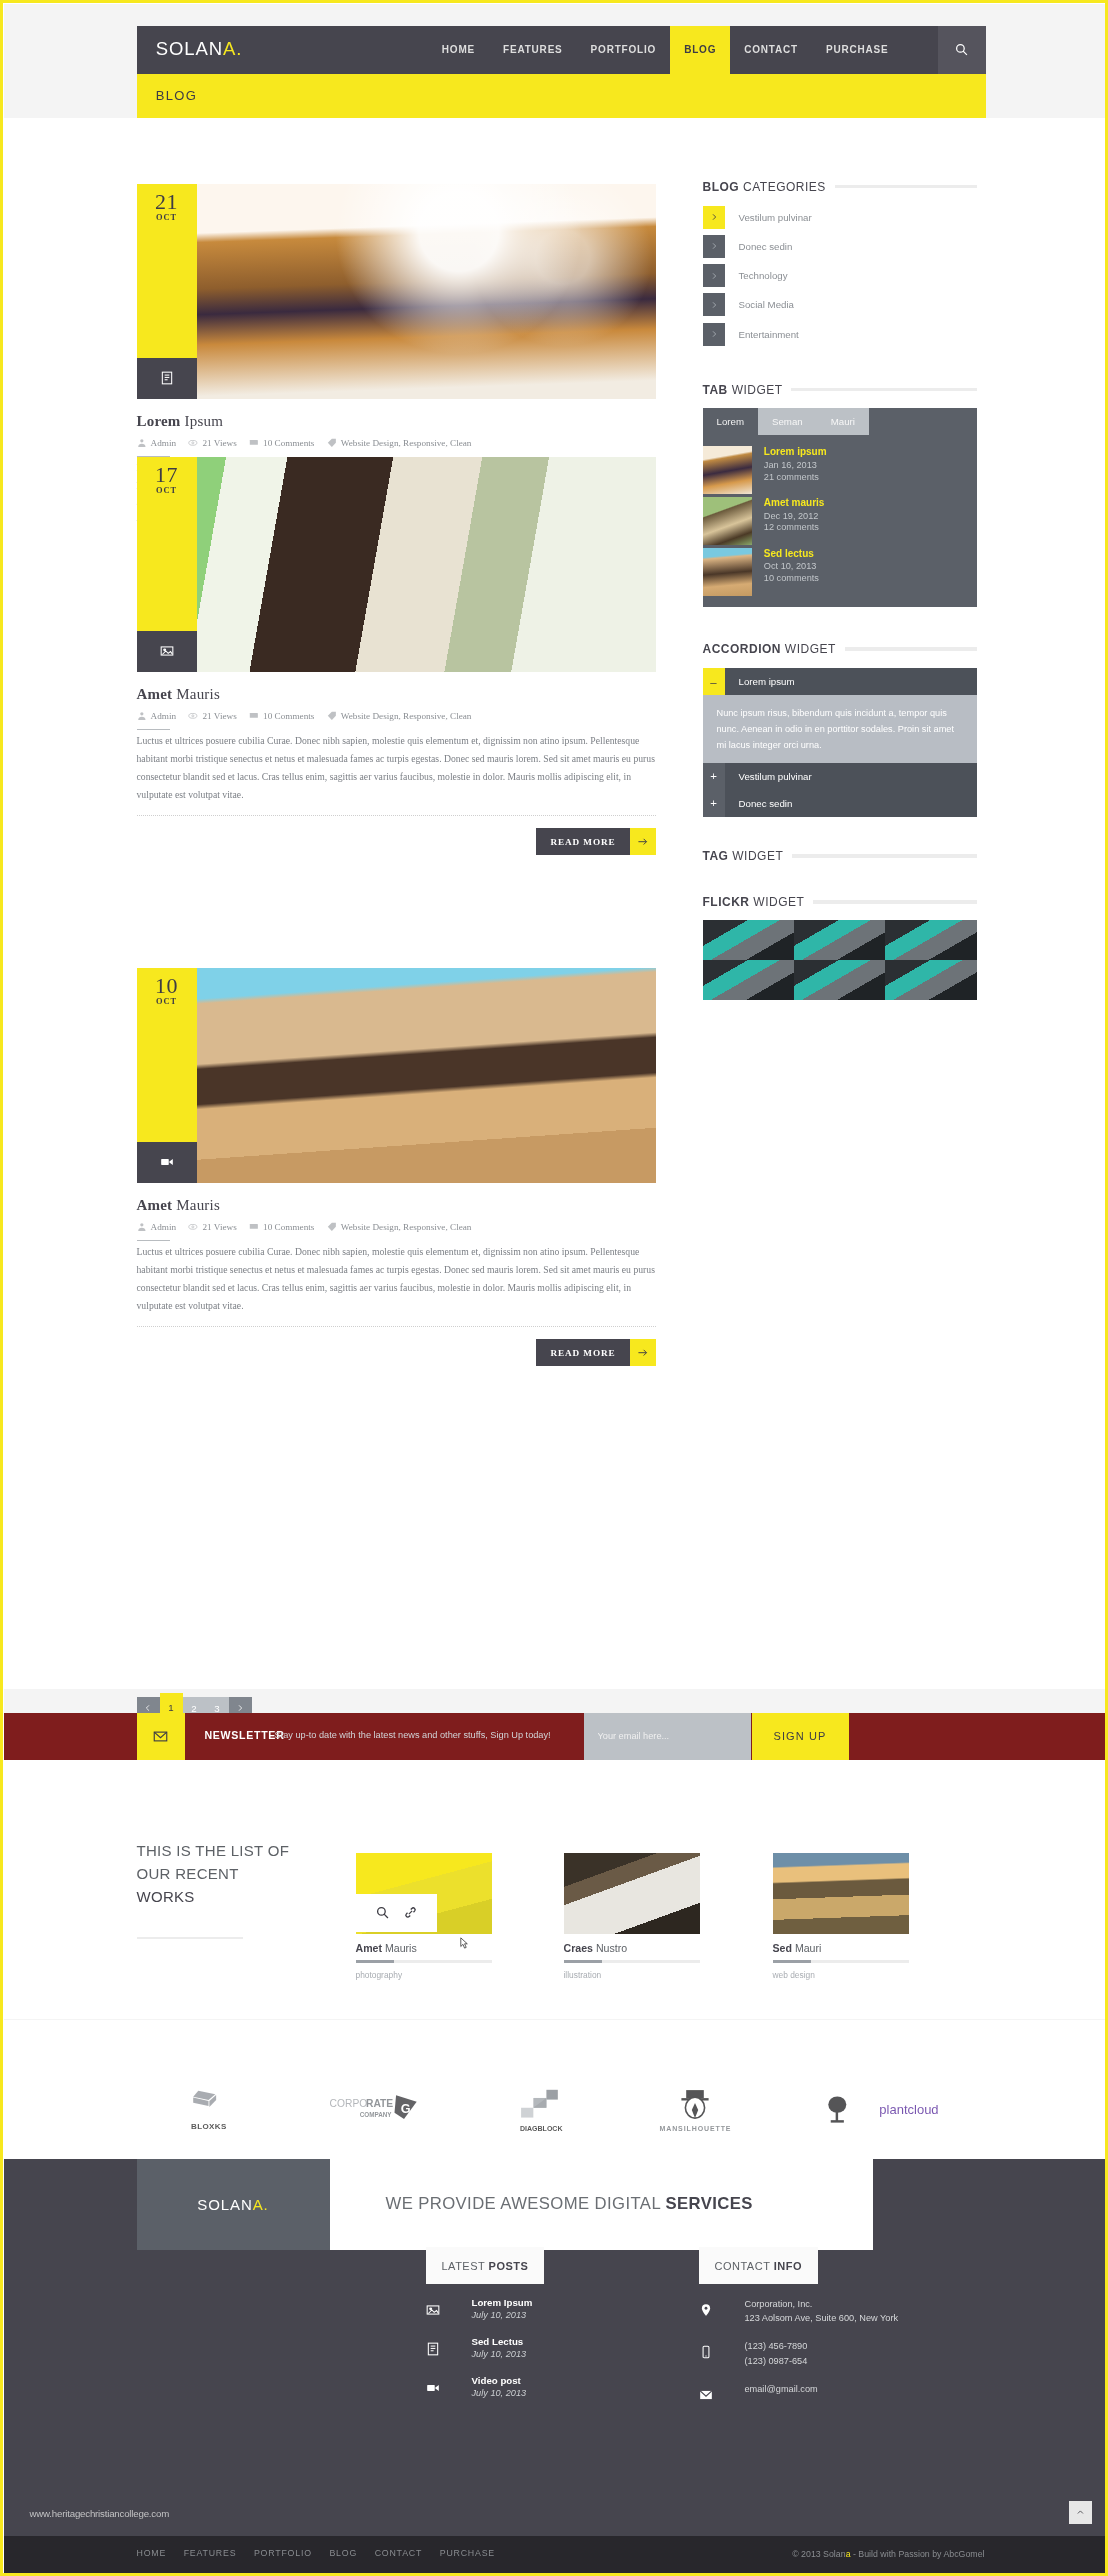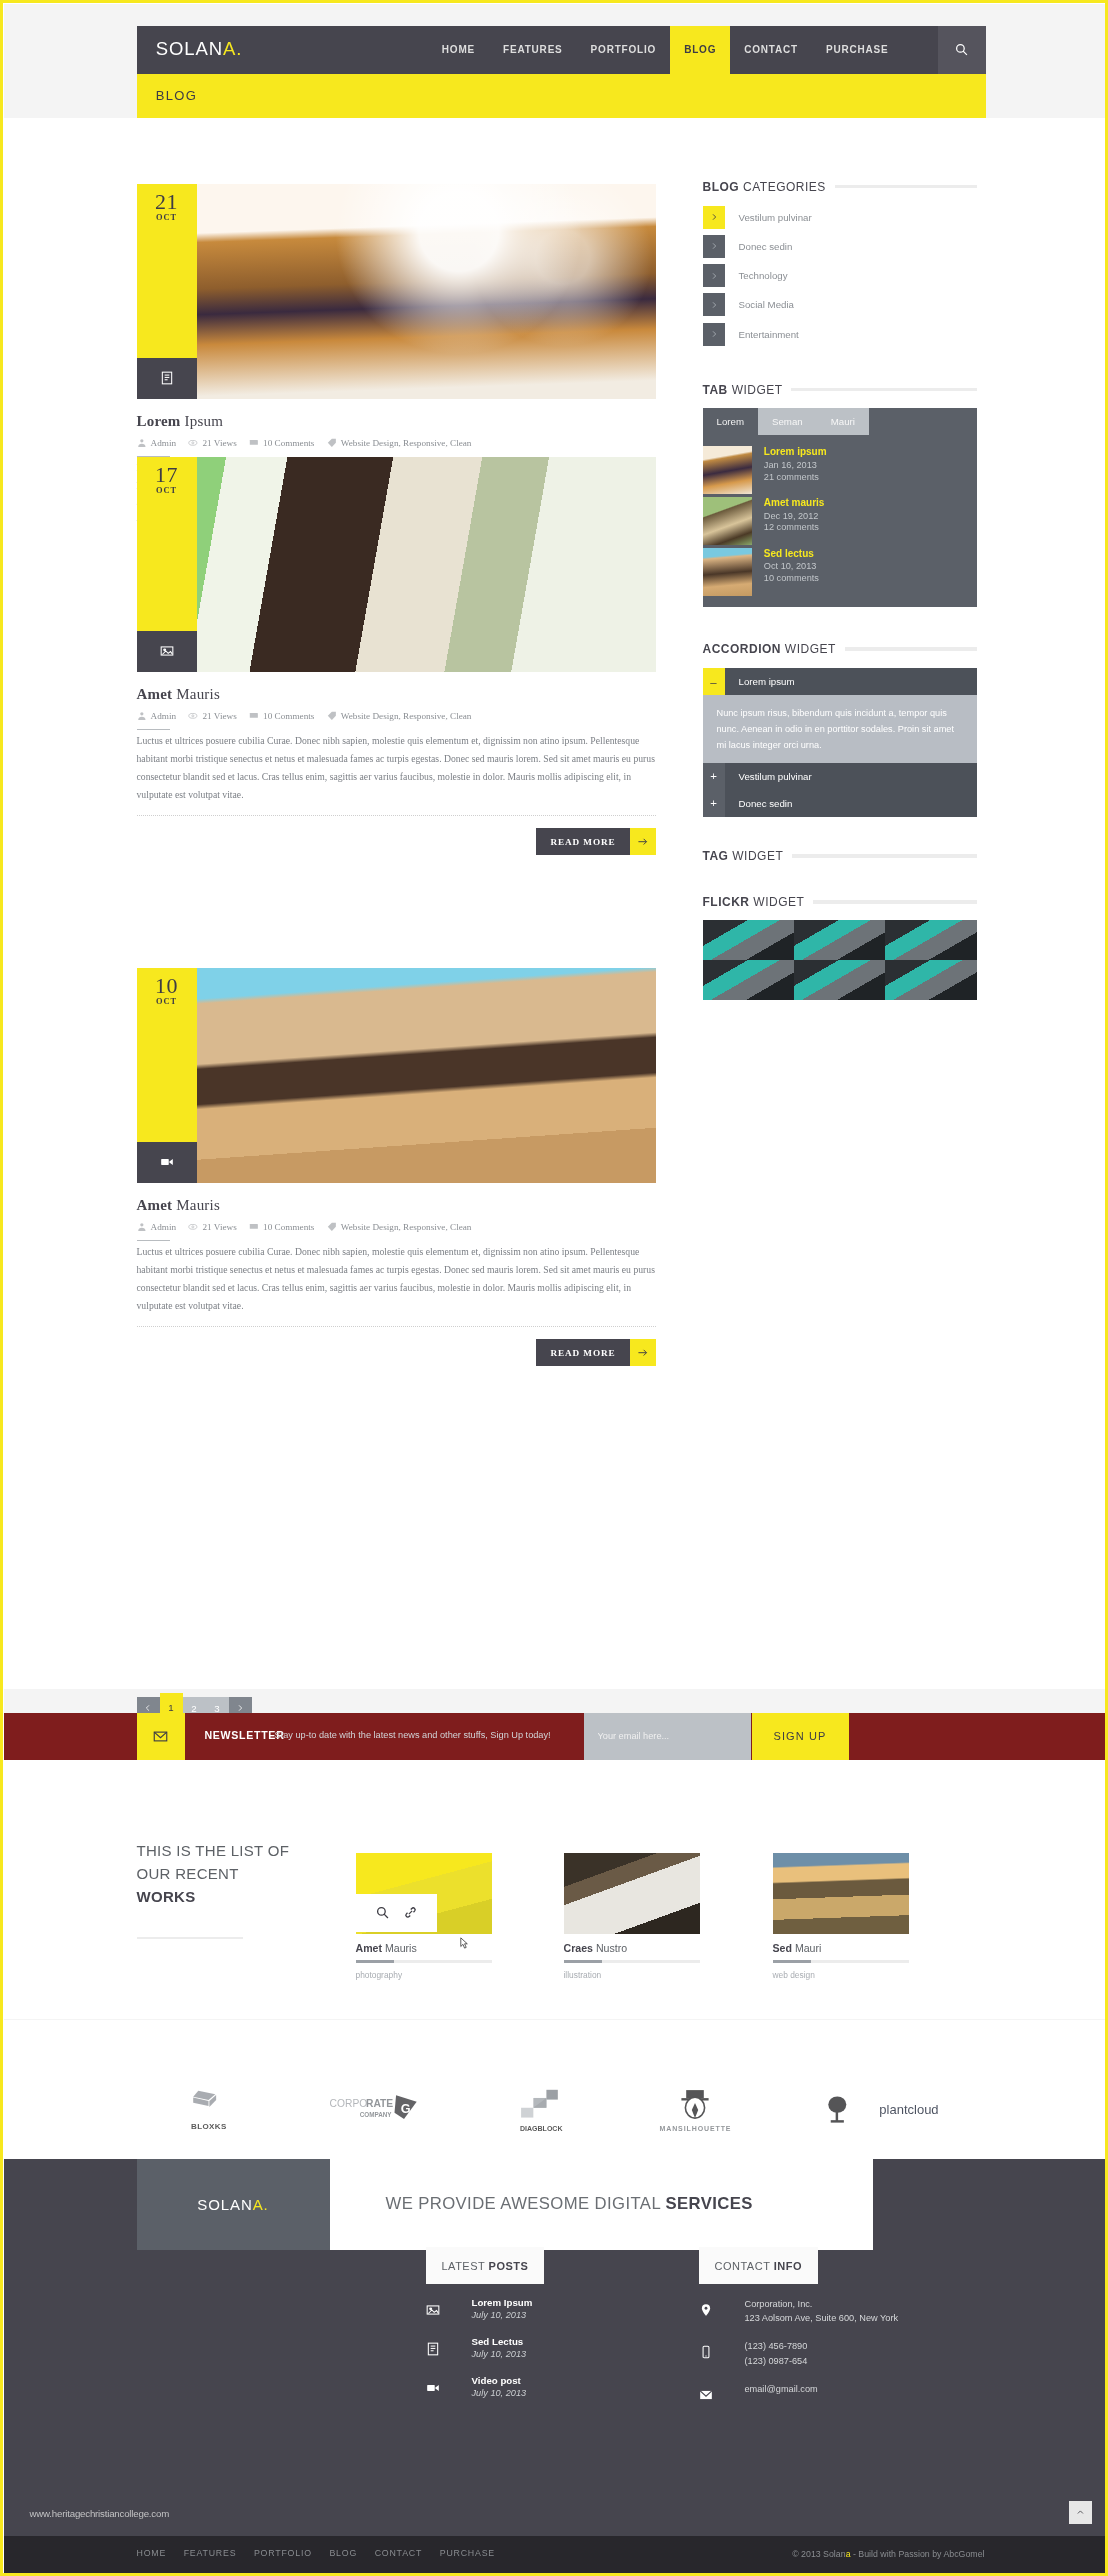--- a/index.html
+++ b/index.html
@@ -127,21 +127,21 @@
   .news .ico svg{ width:15px; height:15px; }
   .news .nl{ position:absolute; left:201px; top:16.7px; font-size:10.6px; letter-spacing:0.7px; color:#fff; font-weight:700; }
   .news .ns{ position:absolute; left:271px; top:17.6px; font-size:9.2px; color:#d2d5d8; }
   .news .inp{ position:absolute; left:580px; top:0; width:167px; height:47px; background:#bcc1c6; border:0; color:#f3f3f3; font-size:9.2px; padding:0 14px; font-family:inherit; }
   .news .inp::placeholder{ color:#f0f0f0; }
   .news .btn{ position:absolute; left:748px; top:0; width:97px; height:47px; background:#f7e81e; border:0; color:#3d3c44; font-size:11px; letter-spacing:1.1px; font-family:inherit; cursor:pointer; }
 
   
   .worksbg{ position:absolute; left:0; width:1101px; background:#fff; }
   .worksttl{ position:absolute; left:133px; font-size:15px; line-height:1.55; letter-spacing:0.3px; color:#5d6166; font-weight:400; }
-  .worksttl b{ font-weight:700; color:#46454e; }
+  .worksttl b{ font-weight:400; color:#46454e; }
   .worksrule{ position:absolute; left:133px; width:106px; height:2.6px; background:#ececec; }
   .worknav{ position:absolute; display:flex; }
   .worknav a{ width:22px; height:22px; background:#bcc1c6; display:flex; align-items:center; justify-content:center; color:#fff; }
   .worknav a svg{ width:8px; height:8px; }
   .workitem{ position:absolute; width:136px; }
   .workitem .wim{ width:136px; height:81px; position:relative; overflow:hidden; }
   .workitem .ov{ position:absolute; left:0; top:41px; width:81px; height:38px; background:#fff; display:flex; align-items:center; justify-content:center; gap:15px; }
   .workitem .ov svg{ width:13px; height:13px; }
   .workitem h5{ font-size:10.6px; font-weight:400; color:#5d6166; margin-top:8.8px; }
   .workitem h5 b{ font-weight:700; color:#46454e; }
@@ -685,21 +685,21 @@
           <path d="M25 18l4 9-4 10-4-10z" fill="#1d1d1f"></path>
         </svg>
       <div style="font:700 7px 'Liberation Sans',sans-serif;color:#6f7479;letter-spacing:0.9px;margin-top:0.9px;">MANSILHOUETTE</div>
     </div>
     <div class="client" style="display:flex;align-items:center;gap:2.6px;">
       <svg viewBox="0 0 30 40" width="24.6" height="33">
           <ellipse cx="15" cy="14" rx="11" ry="10" fill="#1d1d1f"></ellipse>
           <rect x="13" y="20" width="3" height="14" fill="#1d1d1f"></rect>
           <rect x="7" y="33" width="16" height="3" fill="#1d1d1f"></rect>
         </svg>
-      <div style="font:300 13px 'Liberation Sans',sans-serif;color:#0f172a;margin-left:27px;">plantcloud</div>
+      <div style="font:300 13px 'Liberation Sans',sans-serif;color:#4c1d95;margin-left:27px;">plantcloud</div>
     </div>
   </div>
 
   <div class="footer" style="top:2155px; height:384px">
     <div class="fbrand">
       <span><span>SOLAN</span><span class="hl">A.</span></span>
     </div>
     <div class="fslog">
       <span><span>WE PROVIDE AWESOME DIGITAL </span><b>SERVICES</b></span>
     </div>

